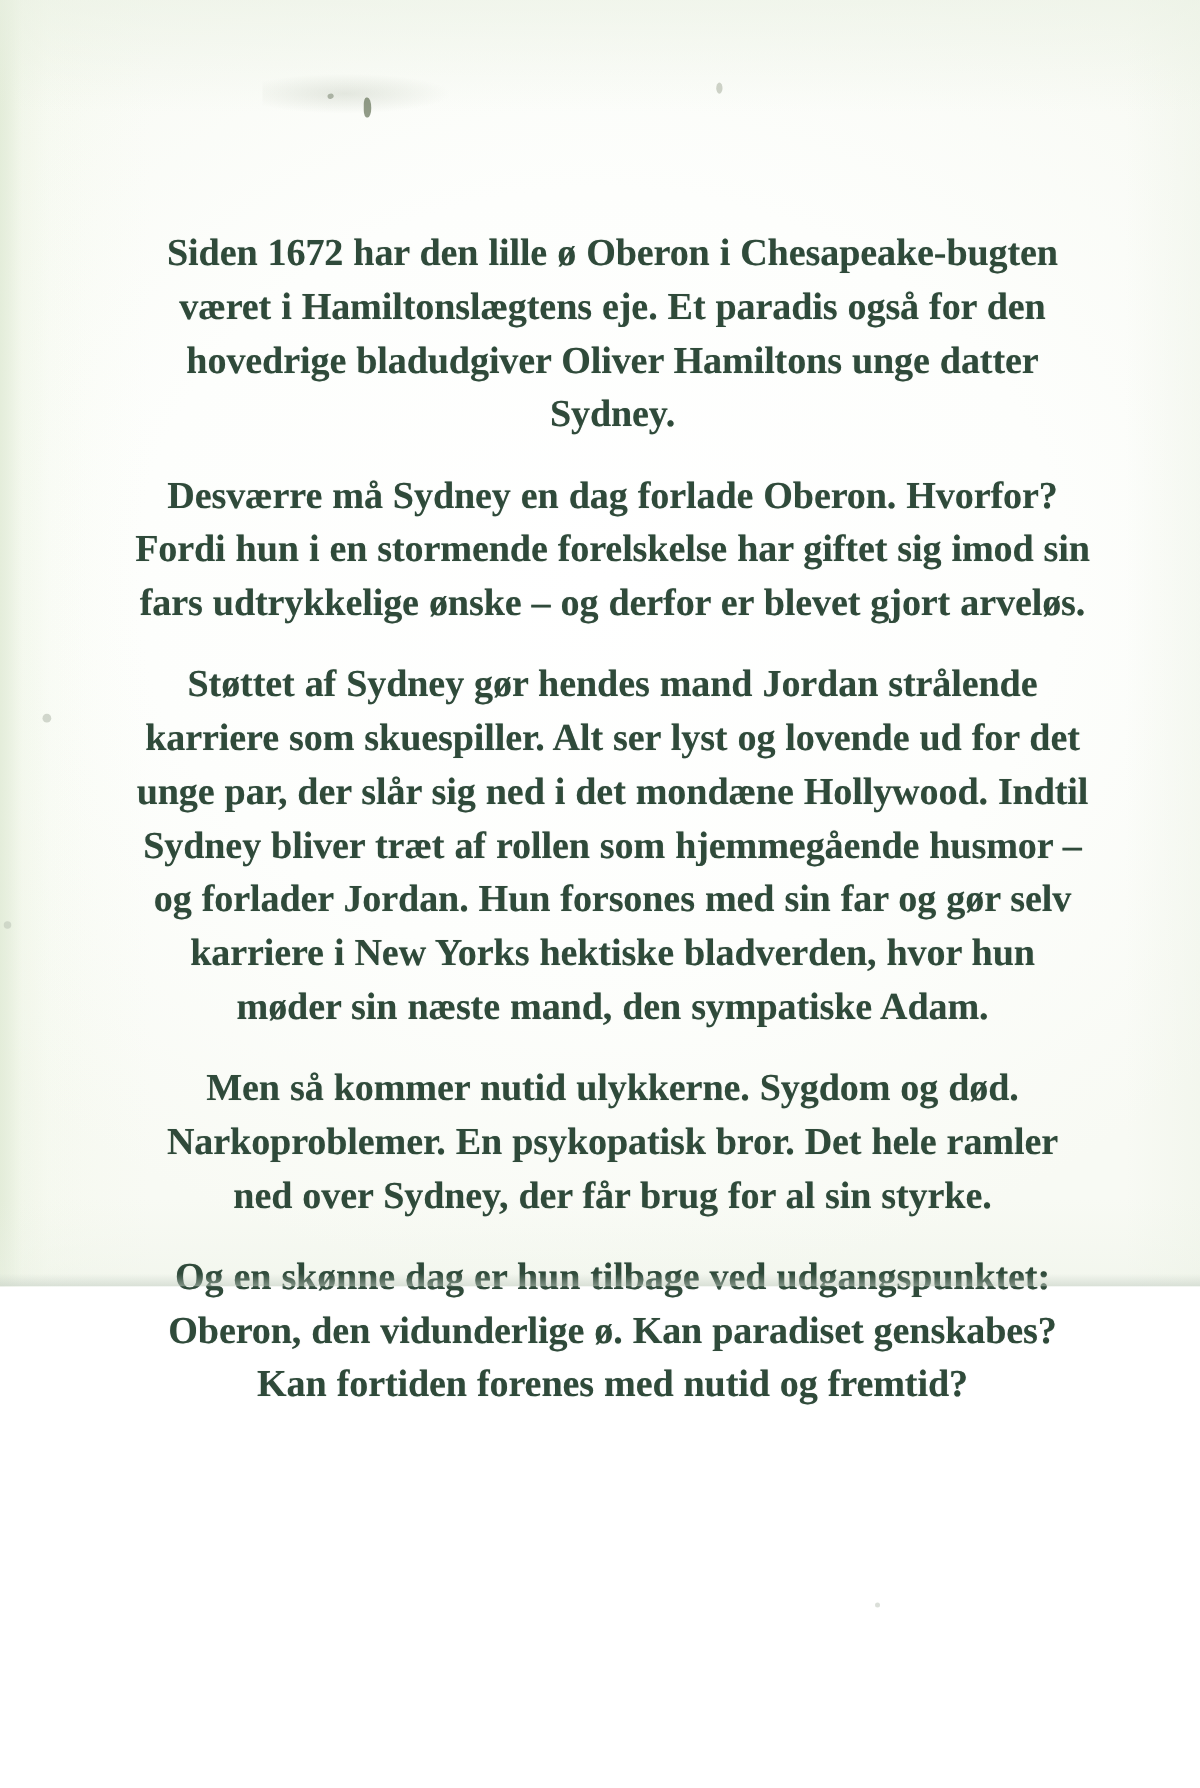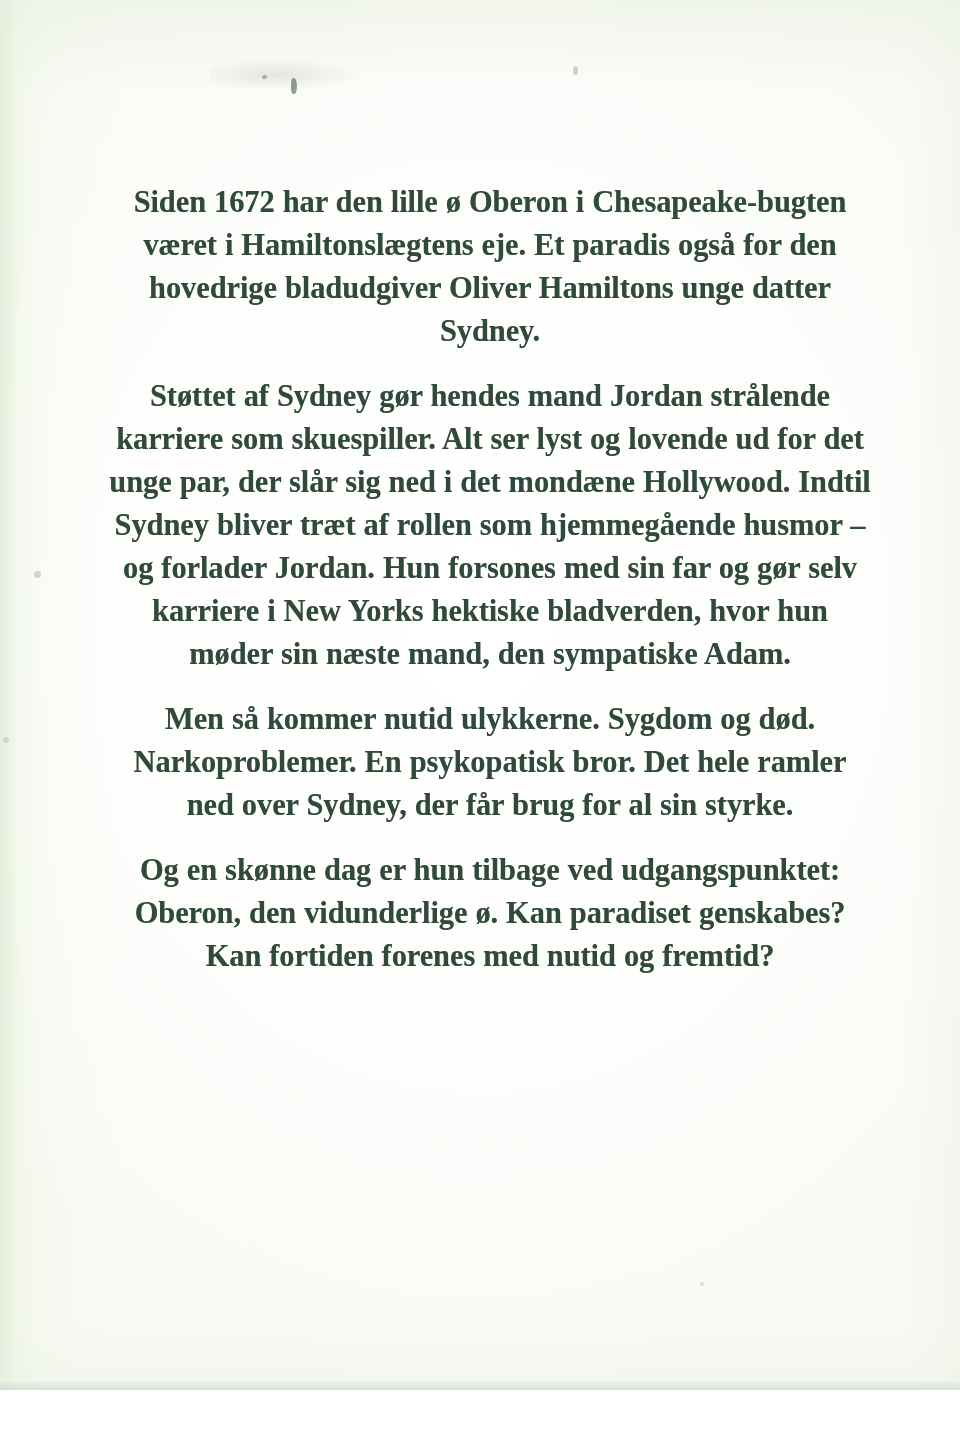--- a/index.html
+++ b/index.html
@@ -13,21 +13,21 @@
     height: 1430px;
     background: #ffffff;
     font-family: "Liberation Serif", "DejaVu Serif", serif;
     overflow: hidden;
   }
 
   
   .page {
     position: relative;
     width: 960px;
-    height: 1390px;
+    height: 1029px;
     background:
       radial-gradient(ellipse 70% 55% at 50% 45%, #ffffff 0%, #fdfefc 55%, #f8faf4 100%),
       linear-gradient(90deg, #eef3e8 0px, #f7faf2 14px, #fdfefb 40px, #ffffff 120px);
     background-blend-mode: multiply, normal;
   }
 
   
   .paper-tint {
     position: absolute;
     inset: 0;
@@ -114,19 +114,20 @@
 
   <span class="speck s1"></span>
   <span class="speck s2"></span>
   <span class="speck s3"></span>
   <span class="speck s4"></span>
   <span class="speck s5"></span>
   <span class="speck s6"></span>
 
   <div class="blurb">
     <p class="para">Siden 1672 har den lille ø Oberon i Chesapeake-bugten været i Hamiltonslægtens eje. Et paradis også for den hovedrige bladudgiver Oliver Hamiltons unge datter Sydney.</p>
+    <p class="para">Desværre må Sydney en dag forlade Oberon. Hvorfor? Fordi hun i en stormende forelskelse har giftet sig imod sin fars udtrykkelige ønske – og derfor er blevet gjort arveløs.</p>
     <p class="para">Støttet af Sydney gør hendes mand Jordan strålende karriere som skuespiller. Alt ser lyst og lovende ud for det unge par, der slår sig ned i det mondæne Hollywood. Indtil Sydney bliver træt af rollen som hjemmegående husmor – og forlader Jordan. Hun forsones med sin far og gør selv karriere i New Yorks hektiske bladverden, hvor hun møder sin næste mand, den sympatiske Adam.</p>
     <p class="para">Men så kommer nutid ulykkerne. Sygdom og død. Narkoproblemer. En psykopatisk bror. Det hele ramler ned over Sydney, der får brug for al sin styrke.</p>
     <p class="para">Og en skønne dag er hun tilbage ved udgangspunktet: Oberon, den vidunderlige ø. Kan paradiset genskabes? Kan fortiden forenes med nutid og fremtid?</p>
   </div>
 
   <div class="bottom-shade"></div>
 </div>
 
 </body></html>

